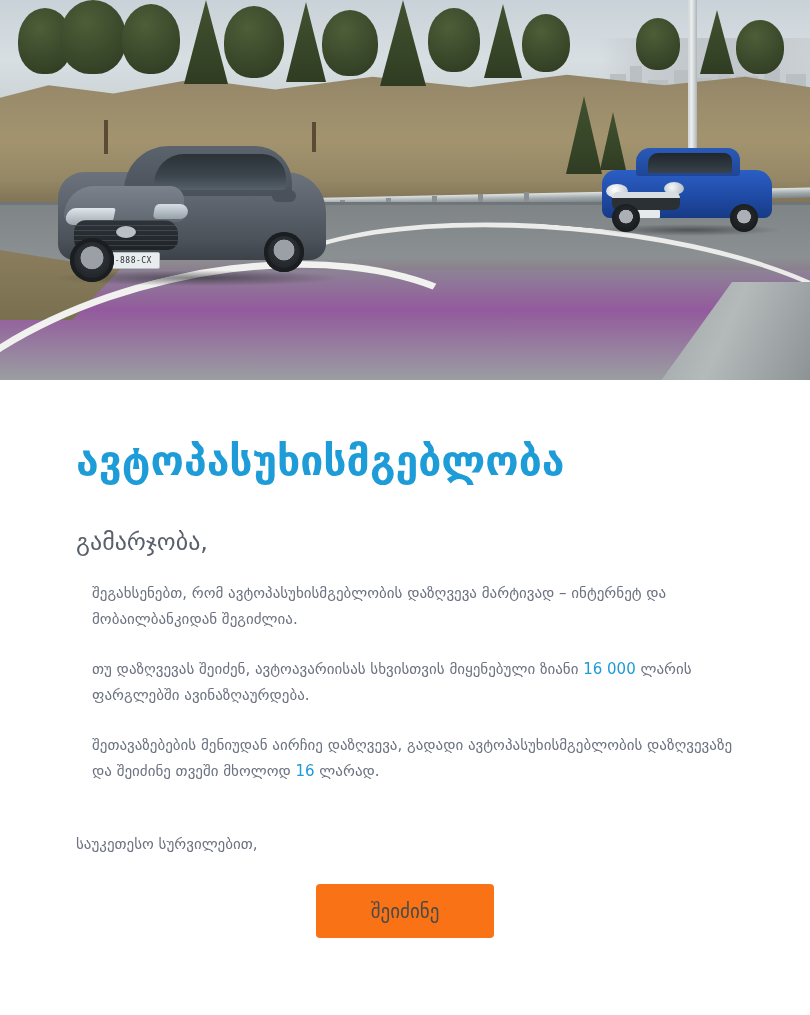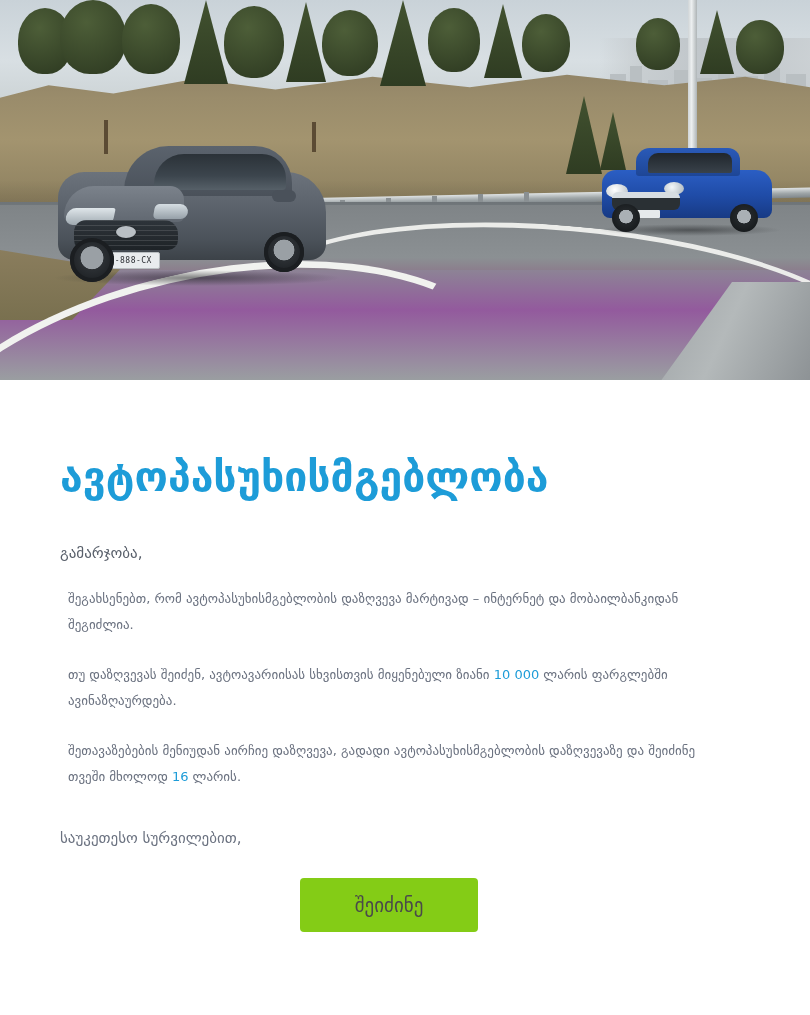--- a/index.html
+++ b/index.html
@@ -278,66 +278,66 @@
   .cb-wheel.front { left: 10px; }
   .cb-wheel.rear  { left: 128px; }
   .cb-shadow {
     position: absolute; left: -4px; top: 76px; width: 184px; height: 12px;
     background: radial-gradient(ellipse at center, rgba(28,30,32,.5), rgba(28,30,32,0) 70%);
   }
 
   
   .content {
     position: absolute;
-    left: 0; top: 380px;
+    left: 16px; top: 380px;
     width: 778px;
-    padding: 16px 60px;
+    padding: 0 60px;
     box-sizing: border-box;
   }
   .headline {
     margin: 54px 0 0 0;
     font-size: 41px;
     line-height: 54px;
     font-weight: bold;
     color: #1d9cd8;
     letter-spacing: 0px;
   }
   .headline .line { display: block; }
   .greeting {
     margin: 40px 0 0 0;
-    font-size: 15px;
+    font-size: 24px;
     color: #59606b;
     font-weight: normal;
   }
   p.body {
-    margin: 24px 0 0 8px;
-    font-size: 13px;
+    margin: 24px 0 0 16px;
+    font-size: 15px;
     line-height: 26px;
     color: #6b7280;
   }
   .hl { color: #1d9cd8; }
   .signoff {
-    margin: 36px 0 0 0;
+    margin: 48px 0 0 0;
     font-size: 15px;
     line-height: 24px;
     color: #6b7280;
   }
   .brand {
     display: block;
     color: #1d9cd8;
     font-size: 14px;
     margin-top: 3px;
   }
   .cta-wrap {
     margin: 28px 0 0 0;
     text-align: center;
   }
   .cta {
     display: inline-block;
-    background: #84cc16;
+    background: #f97316;
     color: #4a4a4a;
     border: none;
     border-radius: 4px;
     padding: 16px 46px;
     font-size: 19px;
     font-family: "DejaVu Sans", sans-serif;
     cursor: pointer;
     min-width: 178px;
   }
 </style>
@@ -438,23 +438,23 @@
   <div class="content">
 
     <h1 class="headline">
       <span class="line">ავტოპასუხისმგებლობა</span>
     </h1>
 
     <div class="greeting">გამარჯობა,</div>
 
     <p class="body">შეგახსენებთ, რომ ავტოპასუხისმგებლობის დაზღვევა მარტივად – ინტერნეტ და მობაილბანკიდან შეგიძლია.</p>
 
-    <p class="body"><span>თუ დაზღვევას შეიძენ, ავტოავარიისას სხვისთვის მიყენებული ზიანი </span><span class="hl">10 000</span><span> ლარის ფარგლებში ავინაზღაურდება.</span></p>
-
-    <p class="body"><span>შეთავაზებების მენიუდან აირჩიე დაზღვევა, გადადი ავტოპასუხისმგებლობის დაზღვევაზე და შეიძინე თვეში მხოლოდ </span><span class="hl">16</span><span> ლარის.</span></p>
+    <p class="body"><span>თუ დაზღვევას შეიძენ, ავტოავარიისას სხვისთვის მიყენებული ზიანი </span><span class="hl">16 000</span><span> ლარის ფარგლებში ავინაზღაურდება.</span></p>
+
+    <p class="body"><span>შეთავაზებების მენიუდან აირჩიე დაზღვევა, გადადი ავტოპასუხისმგებლობის დაზღვევაზე და შეიძინე თვეში მხოლოდ </span><span class="hl">16</span><span> ლარად.</span></p>
 
     <div class="signoff">
       <span>საუკეთესო სურვილებით,</span>
     </div>
 
     <div class="cta-wrap">
       <button class="cta">შეიძინე</button>
     </div>
 
   </div>

